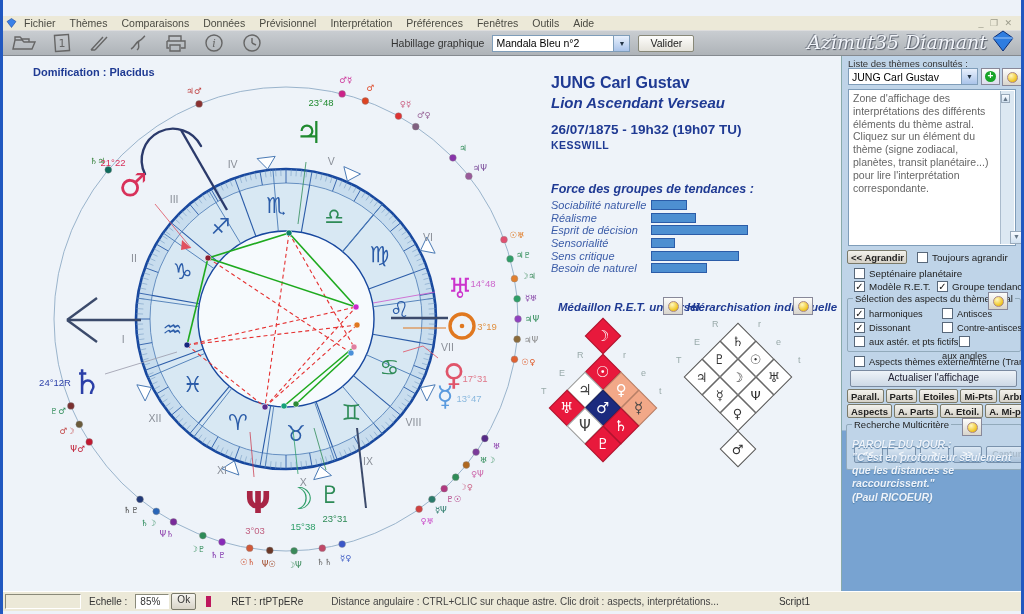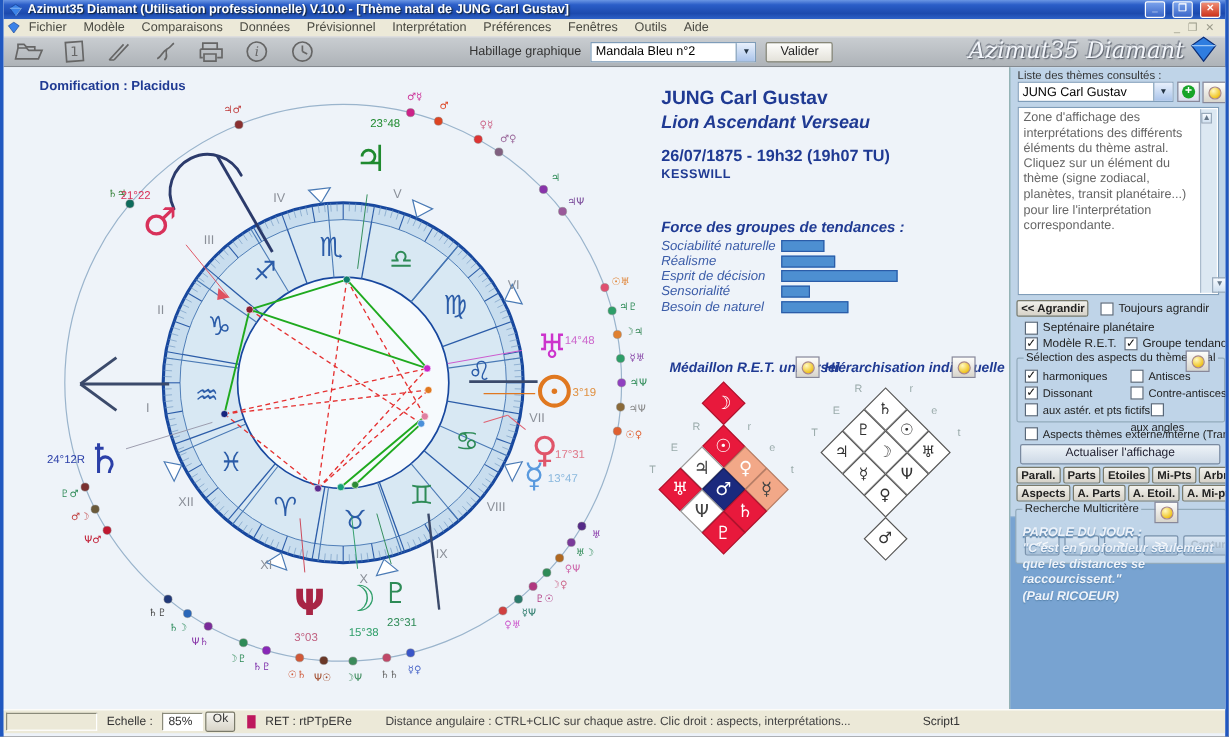--- a/index.html
+++ b/index.html
@@ -86,36 +86,26 @@
   .statusbar{position:absolute;left:0;top:591px;width:100%;height:20px;background:#ece9d8;border-top:1px solid #fff;
     display:flex;align-items:center;font-size:10px;color:#333;box-sizing:border-box;padding:0 2px;}
   .sbox{border:1px solid;border-color:#8a8a7a #fff #fff #8a8a7a;height:15px;box-sizing:border-box;display:flex;align-items:center;padding:0 4px;}
   .okbtn{border:1px solid #7a7a6a;background:linear-gradient(#f6f5f0,#d8d4c8);height:15px;font-size:10px;padding:0 5px;border-radius:2px;}
 </style>
 </head>
 <body>
 
 <div id="win">
 
-  <div class="titlebar">
-    <svg width="12" height="11" viewBox="0 0 22 20">
-      <polygon points="11,1 20,7 11,19 2,7" fill="#3b82e8" stroke="#123a8a" stroke-width="1"></polygon>
-      <polyline points="2,7 20,7 11,19" fill="none" stroke="#a8ccf8" stroke-width="1"></polyline>
-    </svg>
-    <span class="t">Azimut35 Diamant (Utilisation professionnelle) V.10.0  - [Thème natal de JUNG Carl Gustav]</span>
-    <span class="winbtn">_</span>
-    <span class="winbtn">❐</span>
-    <span class="winbtn close">✕</span>
-  </div>
 
   <div class="menubar">
     <svg width="11" height="10" viewBox="0 0 22 20">
       <polygon points="11,1 20,7 11,19 2,7" fill="#3b82e8" stroke="#123a8a" stroke-width="1"></polygon>
     </svg>
-    <span id="menu-items"><span class="mi">Fichier</span><span class="mi">Modèle</span><span class="mi">Comparaisons</span><span class="mi">Données</span><span class="mi">Prévisionnel</span><span class="mi">Interprétation</span><span class="mi">Préférences</span><span class="mi">Fenêtres</span><span class="mi">Outils</span><span class="mi">Aide</span></span>
+    <span id="menu-items"><span class="mi">Fichier</span><span class="mi">Thèmes</span><span class="mi">Comparaisons</span><span class="mi">Données</span><span class="mi">Prévisionnel</span><span class="mi">Interprétation</span><span class="mi">Préférences</span><span class="mi">Fenêtres</span><span class="mi">Outils</span><span class="mi">Aide</span></span>
     <span class="mdi">_ ❐ ✕</span>
   </div>
 
   <div class="toolbar">
     <span class="ticon">
       <svg width="26" height="20" viewBox="0 0 26 20">
           <path d="M2 16 L4 7 H11 L13 9 H24 L21 16 Z M4 7 L4 4 H9 L11 6 H18 V9" fill="none" stroke="#666" stroke-width="1.4"></path>
         </svg>
     </span>
     <span class="ticon">
@@ -559,20 +549,24 @@
         </div>
         <div class="brow">
           <span class="bl">Esprit de décision</span>
           <span class="bar" style="width: 97px;"></span>
         </div>
         <div class="brow">
           <span class="bl">Sensorialité</span>
           <span class="bar" style="width: 24px;"></span>
         </div>
         <div class="brow">
+          <span class="bl">Sens critique</span>
+          <span class="bar" style="width: 88px;"></span>
+        </div>
+        <div class="brow">
           <span class="bl">Besoin de naturel</span>
           <span class="bar" style="width: 56px;"></span>
         </div>
       </div>
 
     <div class="med-title" style="left:555px;top:245px;">Médaillon R.E.T. universel</div>
     <span class="bulb" style="left:660px;top:241px;">
         <i></i>
       </span>
     <div class="med-title" style="left:684px;top:245px;">Hiérarchisation individuelle</div>
@@ -772,17 +766,17 @@
         <div>(Paul RICOEUR)</div>
       </div>
     </div>
   </div>
 
   <div class="statusbar">
     <span class="sbox" style="width:76px;">&nbsp;</span>
     <span style="margin-left:8px;">Echelle :</span>
     <span class="sbox" style="width:34px;background:#fff;margin-left:8px;">85%</span>
     <span class="okbtn" style="margin-left:2px;">Ok</span>
-    <span style="margin-left:10px;border-left:7px solid #be185d;padding-left:8px;">RET : rtPTpERe</span>
+    <span style="margin-left:10px;border-left:5px solid #be185d;padding-left:20px;">RET : rtPTpERe</span>
     <span style="margin-left:28px;color:#444;">Distance angulaire : CTRL+CLIC sur chaque astre. Clic droit : aspects, interprétations...</span>
     <span style="margin-left:60px;">Script1</span>
   </div>
 </div>
 
 </body></html>

